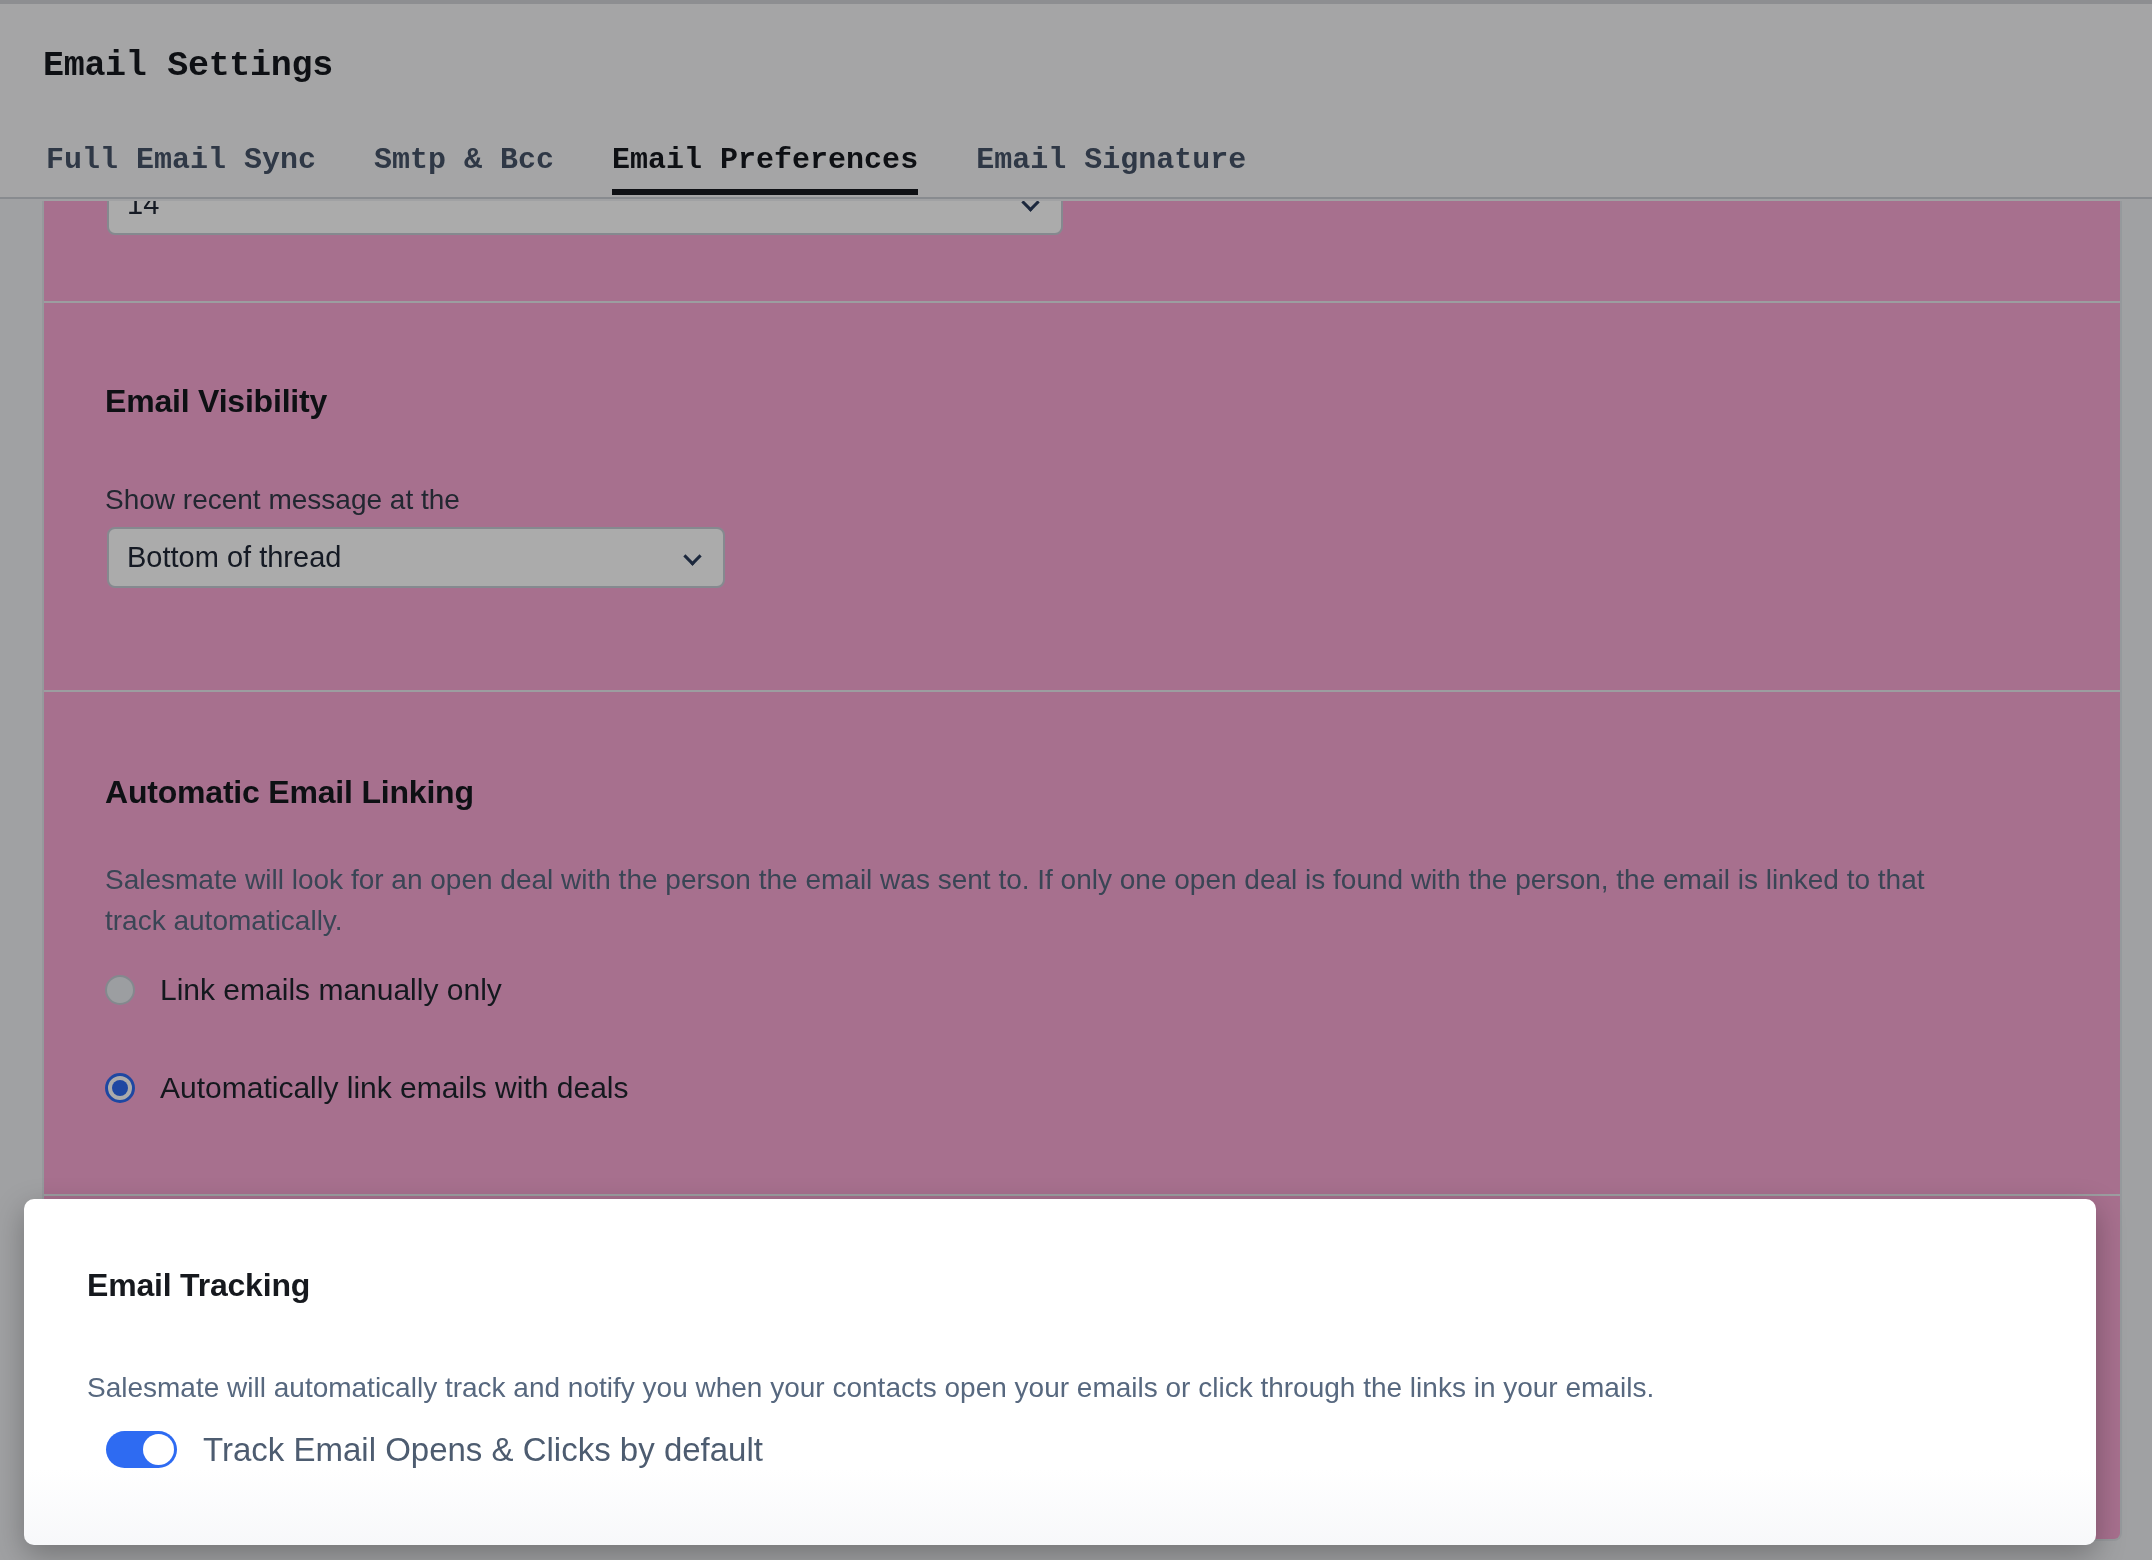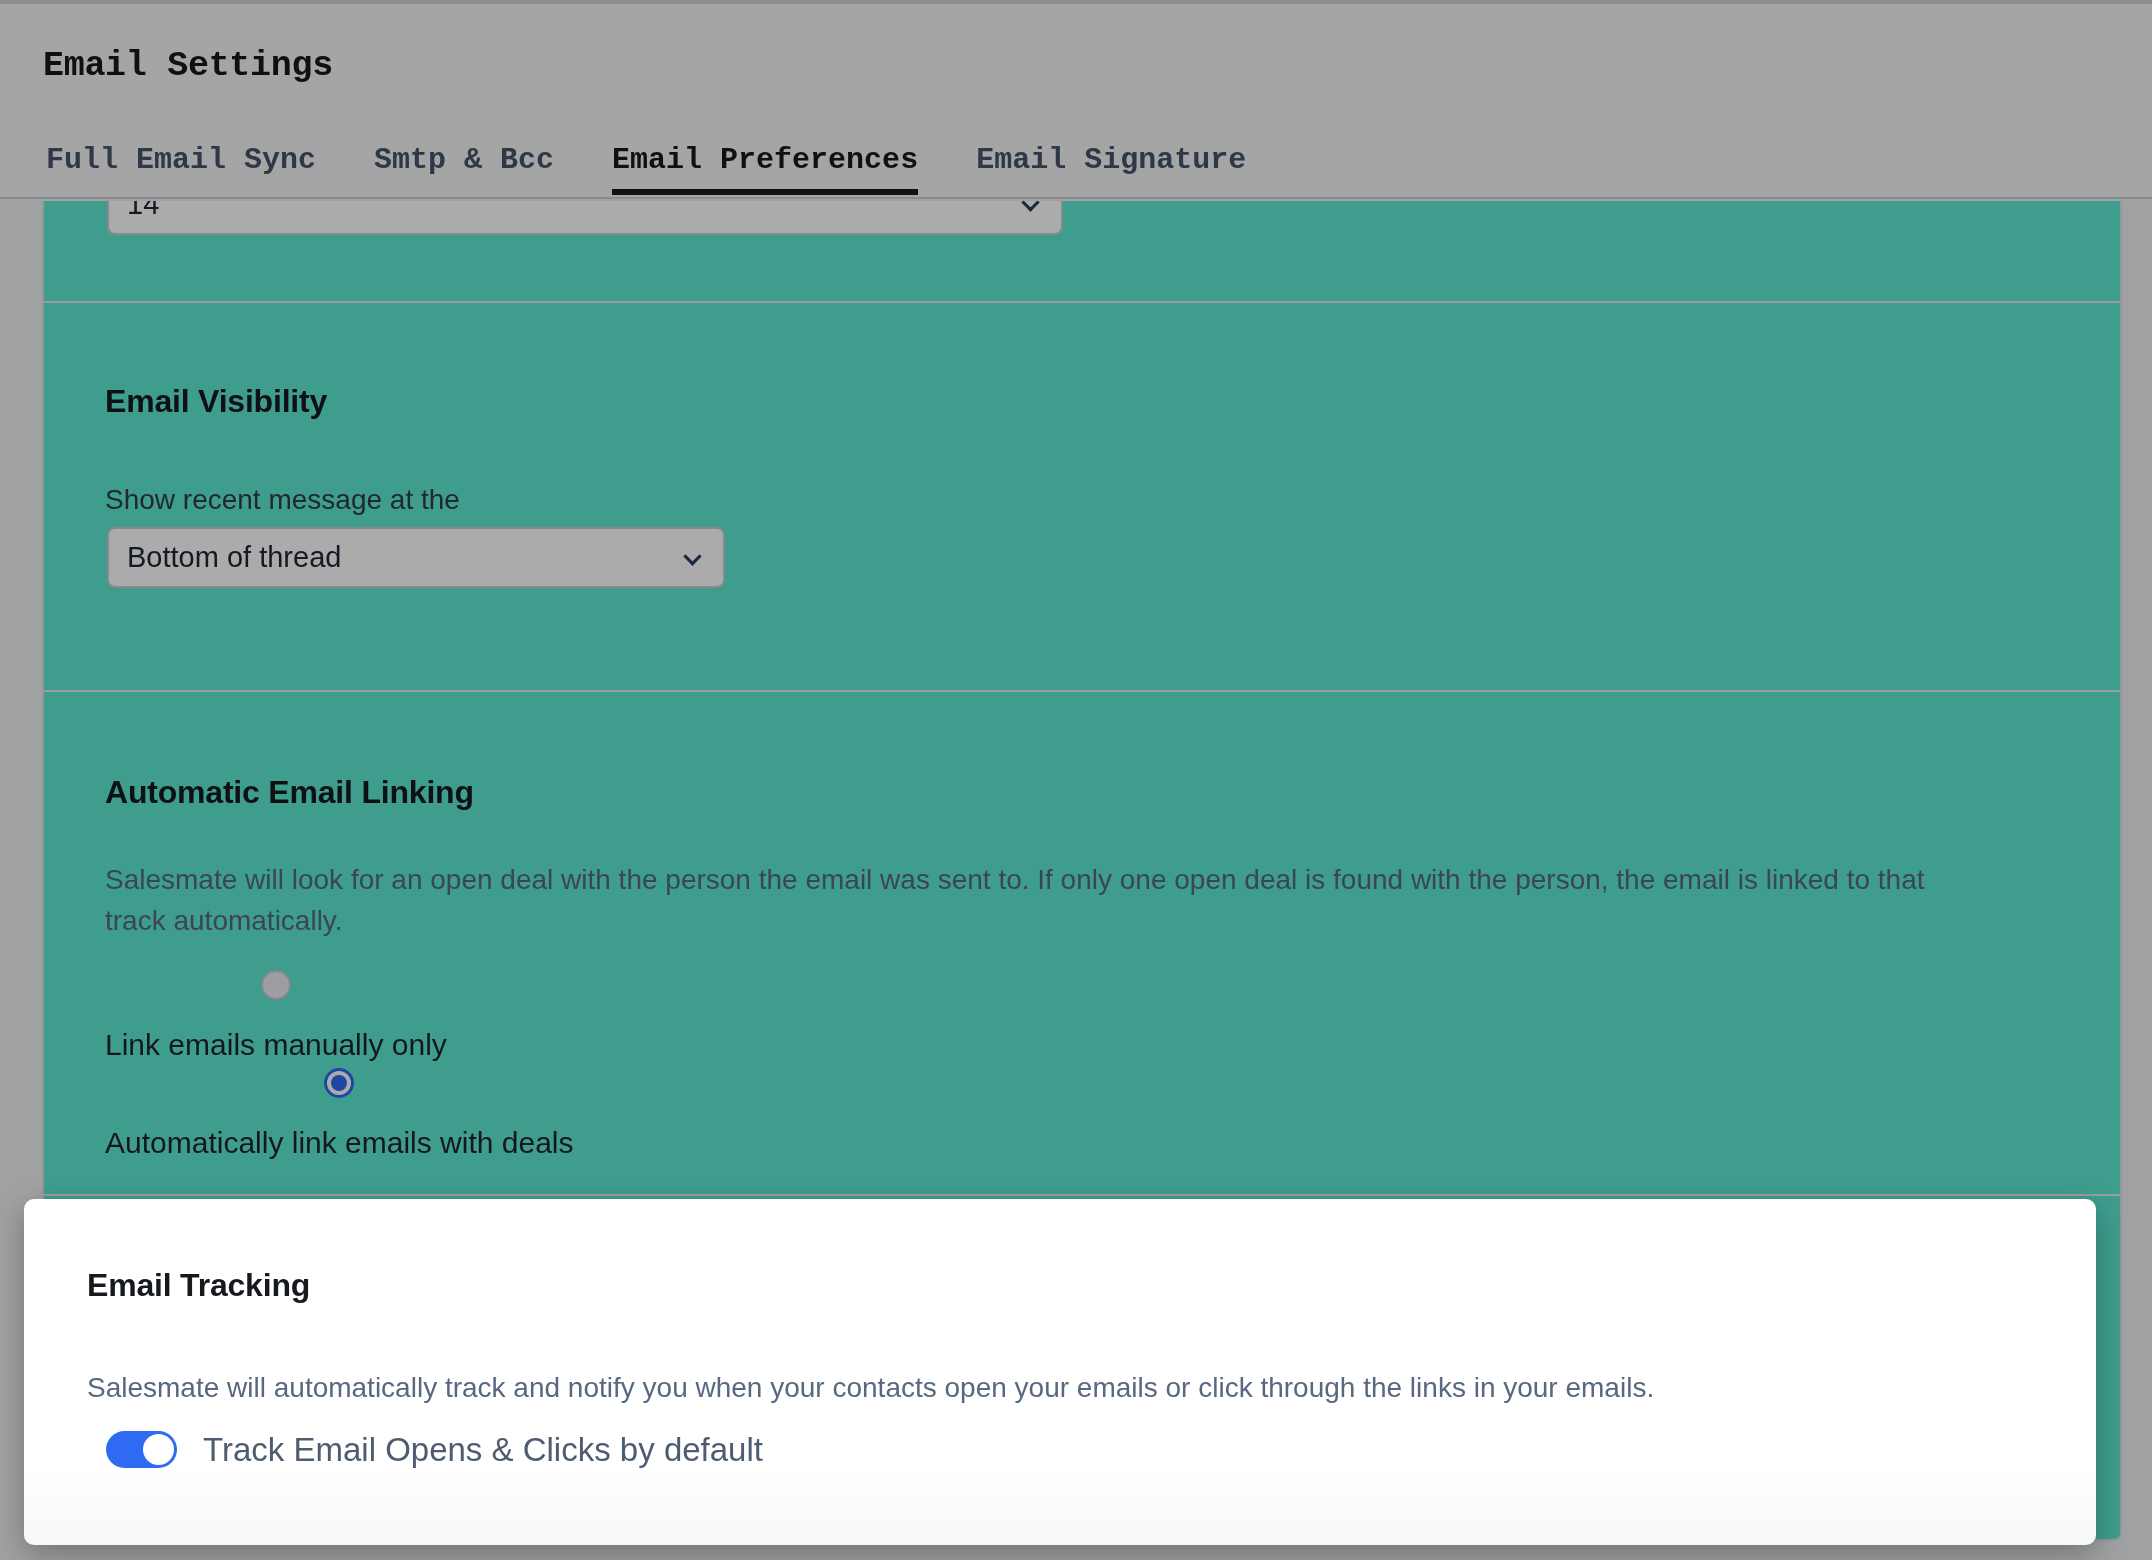--- a/index.html
+++ b/index.html
@@ -14,40 +14,40 @@
   .header { position:absolute; left:0; top:4px; width:100%; height:195px; background:#f6f7f8;
             border-bottom:2px solid #cbcfd5;font-family:Liberation Mono, monospace; }
   .page-title { position:absolute; left:43px; top:41px; font-size:35px; font-weight:700;
                 color:#16191e; letter-spacing:-0.3px; line-height:42px; }
   .tabs { position:absolute; left:46px; top:138px; display:flex; gap:58px; }
   .tab { font-size:30px; line-height:37px; font-weight:600; color:#475469;
          padding-bottom:16px; cursor:pointer; white-space:nowrap; }
   .tab.active { color:#16191e; font-weight:700; border-bottom:6px solid #16191e; padding-bottom:10px; }
 
   
-  .card { position:absolute; left:42px; top:201px; width:2080px; height:1340px; background:#5eead4;
+  .card { position:absolute; left:42px; top:201px; width:2080px; height:1340px; background:#f9a8d4;
           border-left:2px solid #e0e4e9; border-right:2px solid #e0e4e9; border-bottom:2px solid #e0e4e9;
           border-radius:0 0 8px 8px; }
   .divider { position:absolute; left:0; right:0; height:2px; background:#e9ebef; }
 
   .select { position:absolute; background:#fff; border:2px solid #c7cdd6; border-radius:8px;
             display:flex; align-items:center; }
   .select .val { padding-left:18px; font-size:29px; color:#202836; }
   .chev { position:absolute; right:24px; top:50%; width:13px; height:13px;
           border-right:3px solid #2b3c5c; border-bottom:3px solid #2b3c5c;
           transform:translateY(-62%) rotate(45deg); }
 
   .clip-section { position:absolute; left:0; right:0; top:0; height:102px; overflow:hidden; }
 
   .sec-heading { position:absolute; font-size:32px; font-weight:700; color:#16191e;
                  letter-spacing:-0.2px; line-height:40px; }
   .field-label { position:absolute; font-size:28px; color:#333b49; line-height:34px; }
   .para { position:absolute; font-size:28px; color:#57687f; line-height:41px; }
 
-  .radio-row { position:absolute; display:flex; align-items:center; gap:25px; height:40px;flex-direction:column; }
+  .radio-row { position:absolute; display:flex; align-items:center; gap:25px; height:40px; }
   .radio { position:relative; width:30px; height:30px; border-radius:50%; flex:0 0 auto; }
   .radio.off { border:2px solid #c5cbd4; background:#e9ecf0; }
   .radio.on  { border:3px solid #2e6bf2; background:#fff; }
   .radio.on::after { content:""; position:absolute; left:50%; top:50%; width:16px; height:16px;
                      transform:translate(-50%,-50%); border-radius:50%; background:#2e6bf2; }
   .radio-label { font-size:30px; color:#1f252e; line-height:40px; white-space:nowrap; }
 
   
   .overlay { position:absolute; inset:0; background:rgba(0,0,0,0.33); z-index:5; }
 

